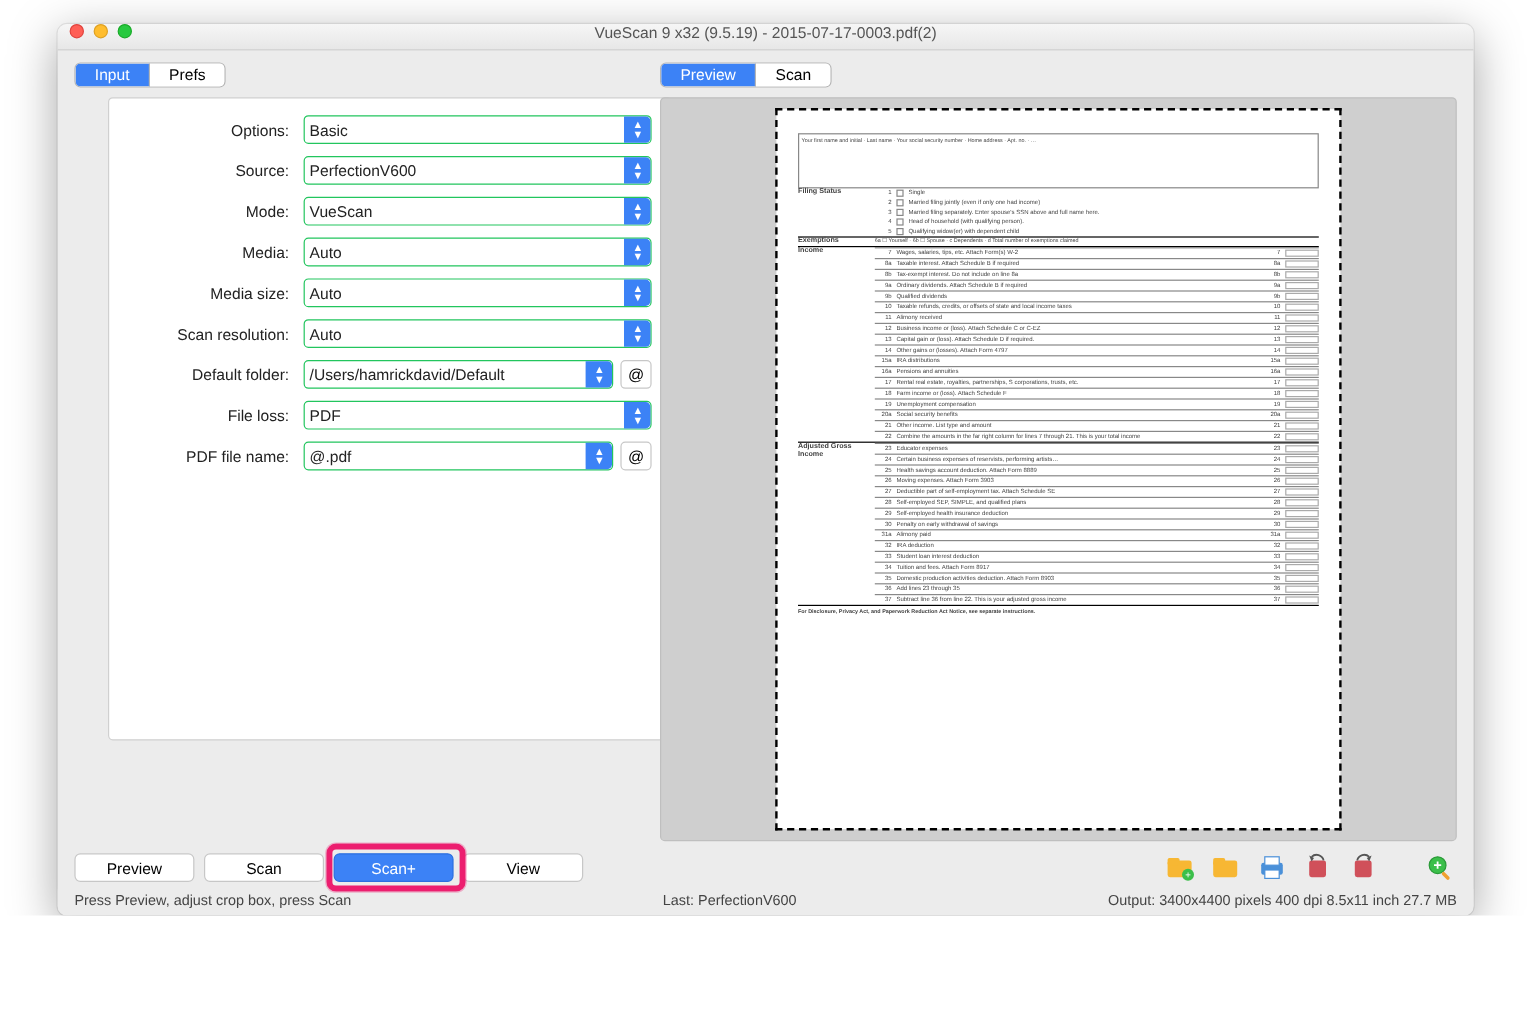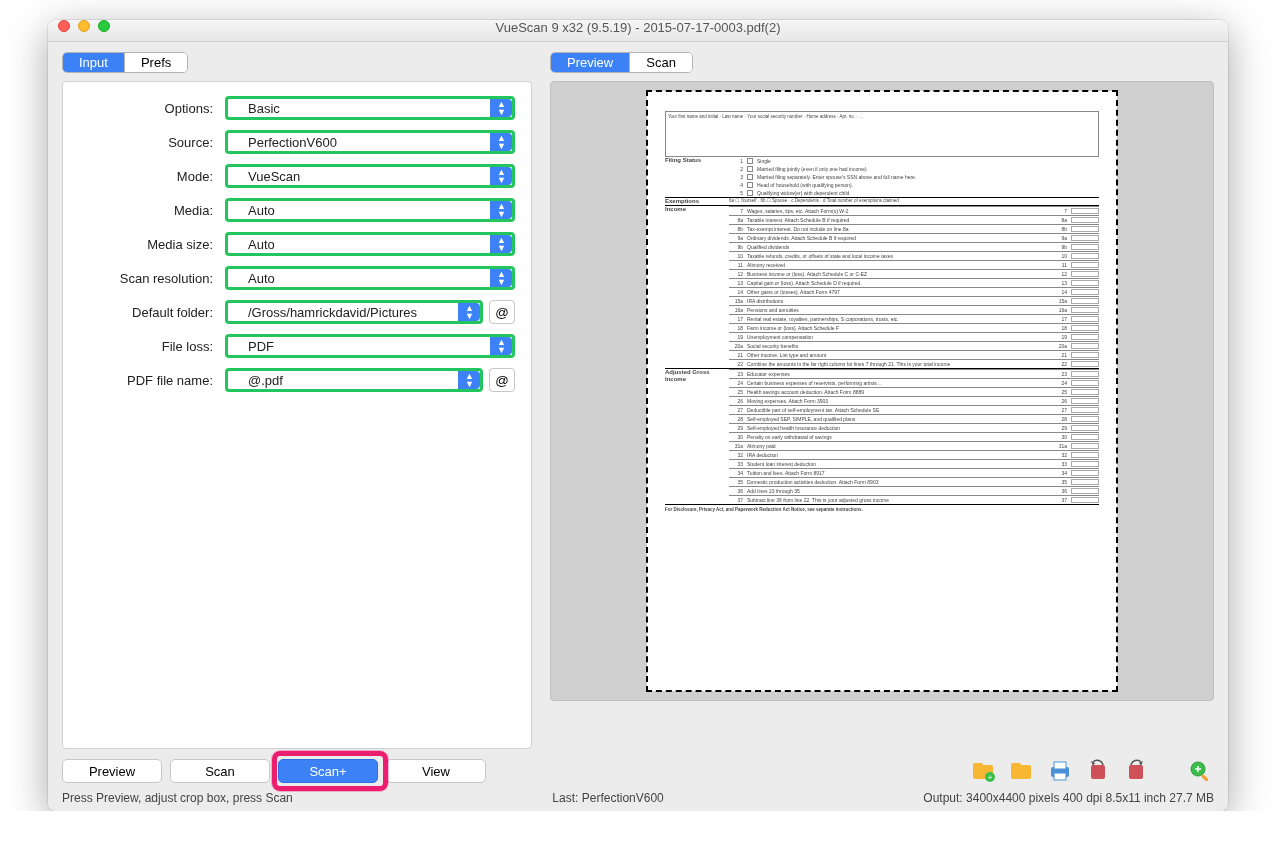--- a/index.html
+++ b/index.html
@@ -58,35 +58,36 @@
     border-right: 1px solid #b5b5b5;
   }
   .seg button:last-child { border-right: none; }
   .seg button.active { background: #3c82f6; color: #fff; }
 
   .form {
     width: 100%;
     background: #fff;
     border: 1px solid #d0d0d0;
     border-radius: 4px;
-    height: 668px;
+    height: 536px;
     padding: 14px 16px;
+    margin-left: 28px;
   }
   .row { display: flex; align-items: center; margin-bottom: 10px; gap: 6px; }
   .row label { width: 140px; text-align: right; padding-right: 6px; }
   .sel, .txt {
     flex: 1;
     height: 24px;
-    border: 3px solid #22c55e;
+    border: 1px solid #22c55e;
     border-radius: 4px;
     background: #fff;
     position: relative;
     display: flex;
     align-items: center;
-    padding: 0 26px 0 20px;
+    padding: 0 26px 0 4px;
   }
   .sel::after, .txt.has-combo::after {
     content: "";
     position: absolute;
     right: 0; top: 0; bottom: 0;
     width: 22px;
     background: #3c82f6;
     border-radius: 0 4px 4px 0;
   }
   .sel .arr, .txt.has-combo .arr {
@@ -220,21 +221,21 @@
           <div class="row">
             <label>Scan resolution:</label>
             <div class="sel">
                 <span>Auto</span>
                 <span class="arr">▲<br>▼</span>
               </div>
           </div>
           <div class="row">
             <label>Default folder:</label>
             <div class="txt has-combo">
-                <span>/Gross/hamrickdavid/Pictures</span>
+                <span>/Users/hamrickdavid/Default</span>
                 <span class="arr">▲<br>▼</span>
               </div>
             <button class="at-btn">
                 <span>@</span>
               </button>
           </div>
           <div class="row">
             <label>File loss:</label>
             <div class="sel">
                 <span>PDF</span>

